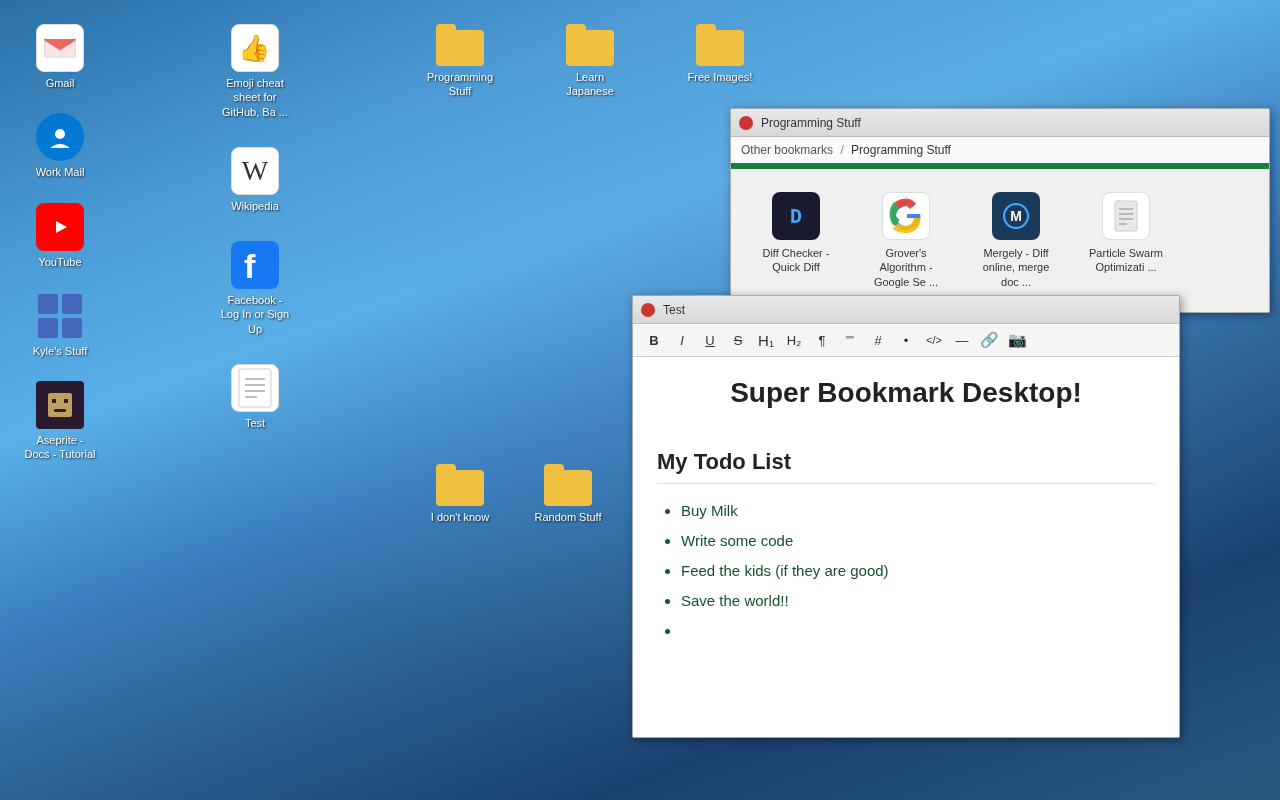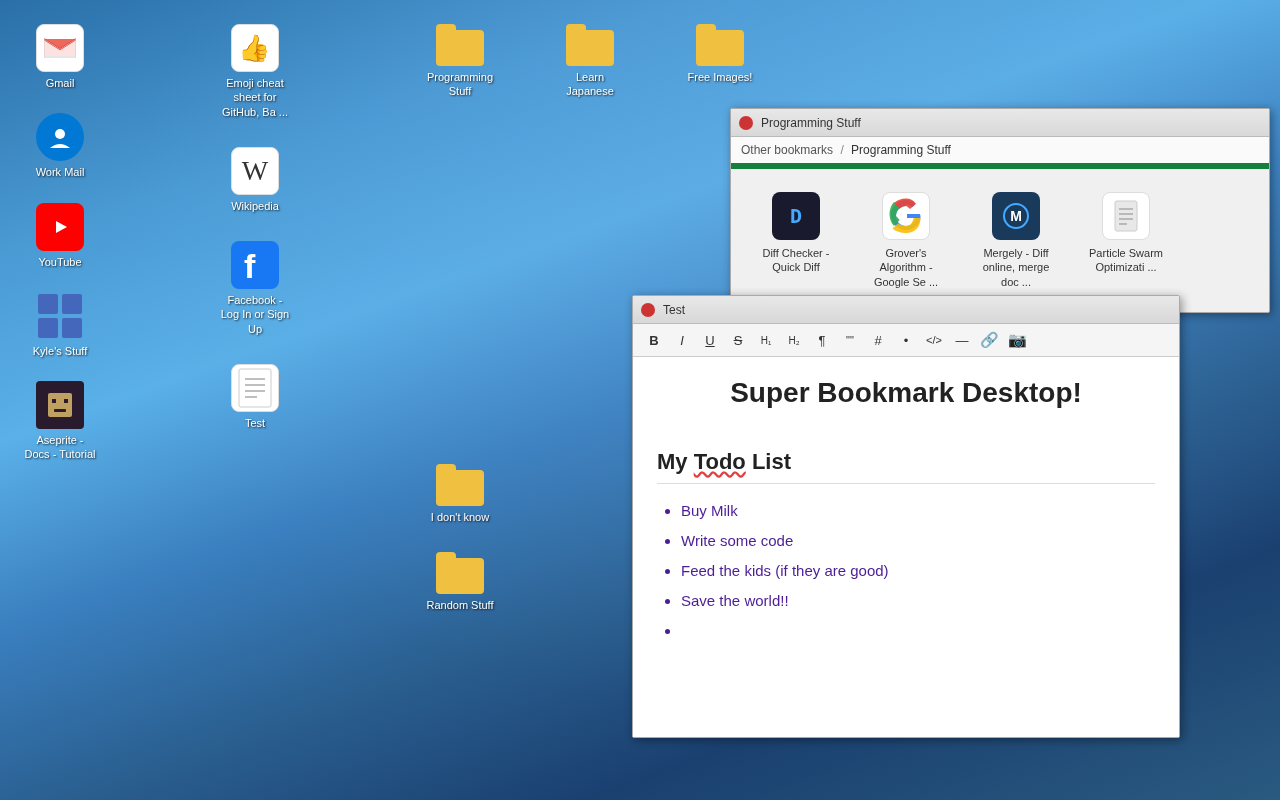--- a/index.html
+++ b/index.html
@@ -211,30 +211,29 @@
     .note-subtitle {
       font-size: 22px;
       font-weight: bold;
       color: #222;
       margin-bottom: 12px;
       padding-bottom: 8px;
       border-bottom: 1px solid #ddd;
     }
 
     .note-subtitle .underline-wavy {
-      text-decoration: underline;
       text-decoration-style: wavy;
       text-decoration-color: #e04040;
     }
 
     .note-list {
       list-style: disc;
       padding-left: 24px;
       font-size: 15px;
-      color: #4c1d95;
+      color: #14532d;
       line-height: 2;
     }
 
     .note-footer {
       display: flex;
       justify-content: flex-end;
       gap: 8px;
       padding: 10px 12px;
       border-top: 1px solid #ccc;
       background: #f5f5f5;
@@ -402,21 +401,21 @@
     </div>
     <div class="desktop-icon">
       <div style="width:48px;height:42px;position:relative;margin-bottom:4px;">
         <div style="position:absolute;top:0;left:0;width:20px;height:8px;background:#f0c040;border-radius:4px 4px 0 0;"></div>
         <div style="position:absolute;bottom:0;left:0;width:48px;height:36px;background:#f0c040;border-radius:0 4px 4px 4px;"></div>
       </div>
       <span class="icon-label">Free Images!</span>
     </div>
   </div>
 
-  <div style="position:absolute;top:460px;left:420px;display:flex;flex-direction:column;gap:20px;">
+  <div style="position:absolute;top:460px;left:420px;display:flex;flex-direction:row;gap:28px;">
     <div class="desktop-icon">
       <div style="width:48px;height:42px;position:relative;margin-bottom:4px;">
         <div style="position:absolute;top:0;left:0;width:20px;height:8px;background:#f0c040;border-radius:4px 4px 0 0;"></div>
         <div style="position:absolute;bottom:0;left:0;width:48px;height:36px;background:#f0c040;border-radius:0 4px 4px 4px;"></div>
       </div>
       <span class="icon-label">I don't know</span>
     </div>
     <div class="desktop-icon">
       <div style="width:48px;height:42px;position:relative;margin-bottom:4px;">
         <div style="position:absolute;top:0;left:0;width:20px;height:8px;background:#f0c040;border-radius:4px 4px 0 0;"></div>
@@ -494,22 +493,22 @@
   <div class="window note-window">
     <div class="window-titlebar">
       <div class="window-close-btn"></div>
       <span class="window-title">Test</span>
     </div>
     <div class="note-toolbar">
       <button class="toolbar-btn" style="font-weight:bold;">B</button>
       <button class="toolbar-btn" style="font-style:italic;">I</button>
       <button class="toolbar-btn" style="text-decoration:underline;">U</button>
       <button class="toolbar-btn" style="text-decoration:line-through;">S</button>
-      <button class="toolbar-btn" style="font-size:10px;">H₁</button>
-      <button class="toolbar-btn" style="font-size:10px;">H₂</button>
+      <button class="toolbar-btn" style="font-size:15px;">H₁</button>
+      <button class="toolbar-btn" style="font-size:13px;">H₂</button>
       <button class="toolbar-btn">¶</button>
       <button class="toolbar-btn" style="font-size:11px;">""</button>
       <button class="toolbar-btn">#</button>
       <button class="toolbar-btn">•</button>
       <button class="toolbar-btn" style="font-size:11px;">&lt;/&gt;</button>
       <button class="toolbar-btn">—</button>
       <button class="toolbar-btn" style="font-size:15px;">🔗</button>
       <button class="toolbar-btn" style="font-size:15px;">📷</button>
     </div>
     <div class="note-content" contenteditable="true" style="">

